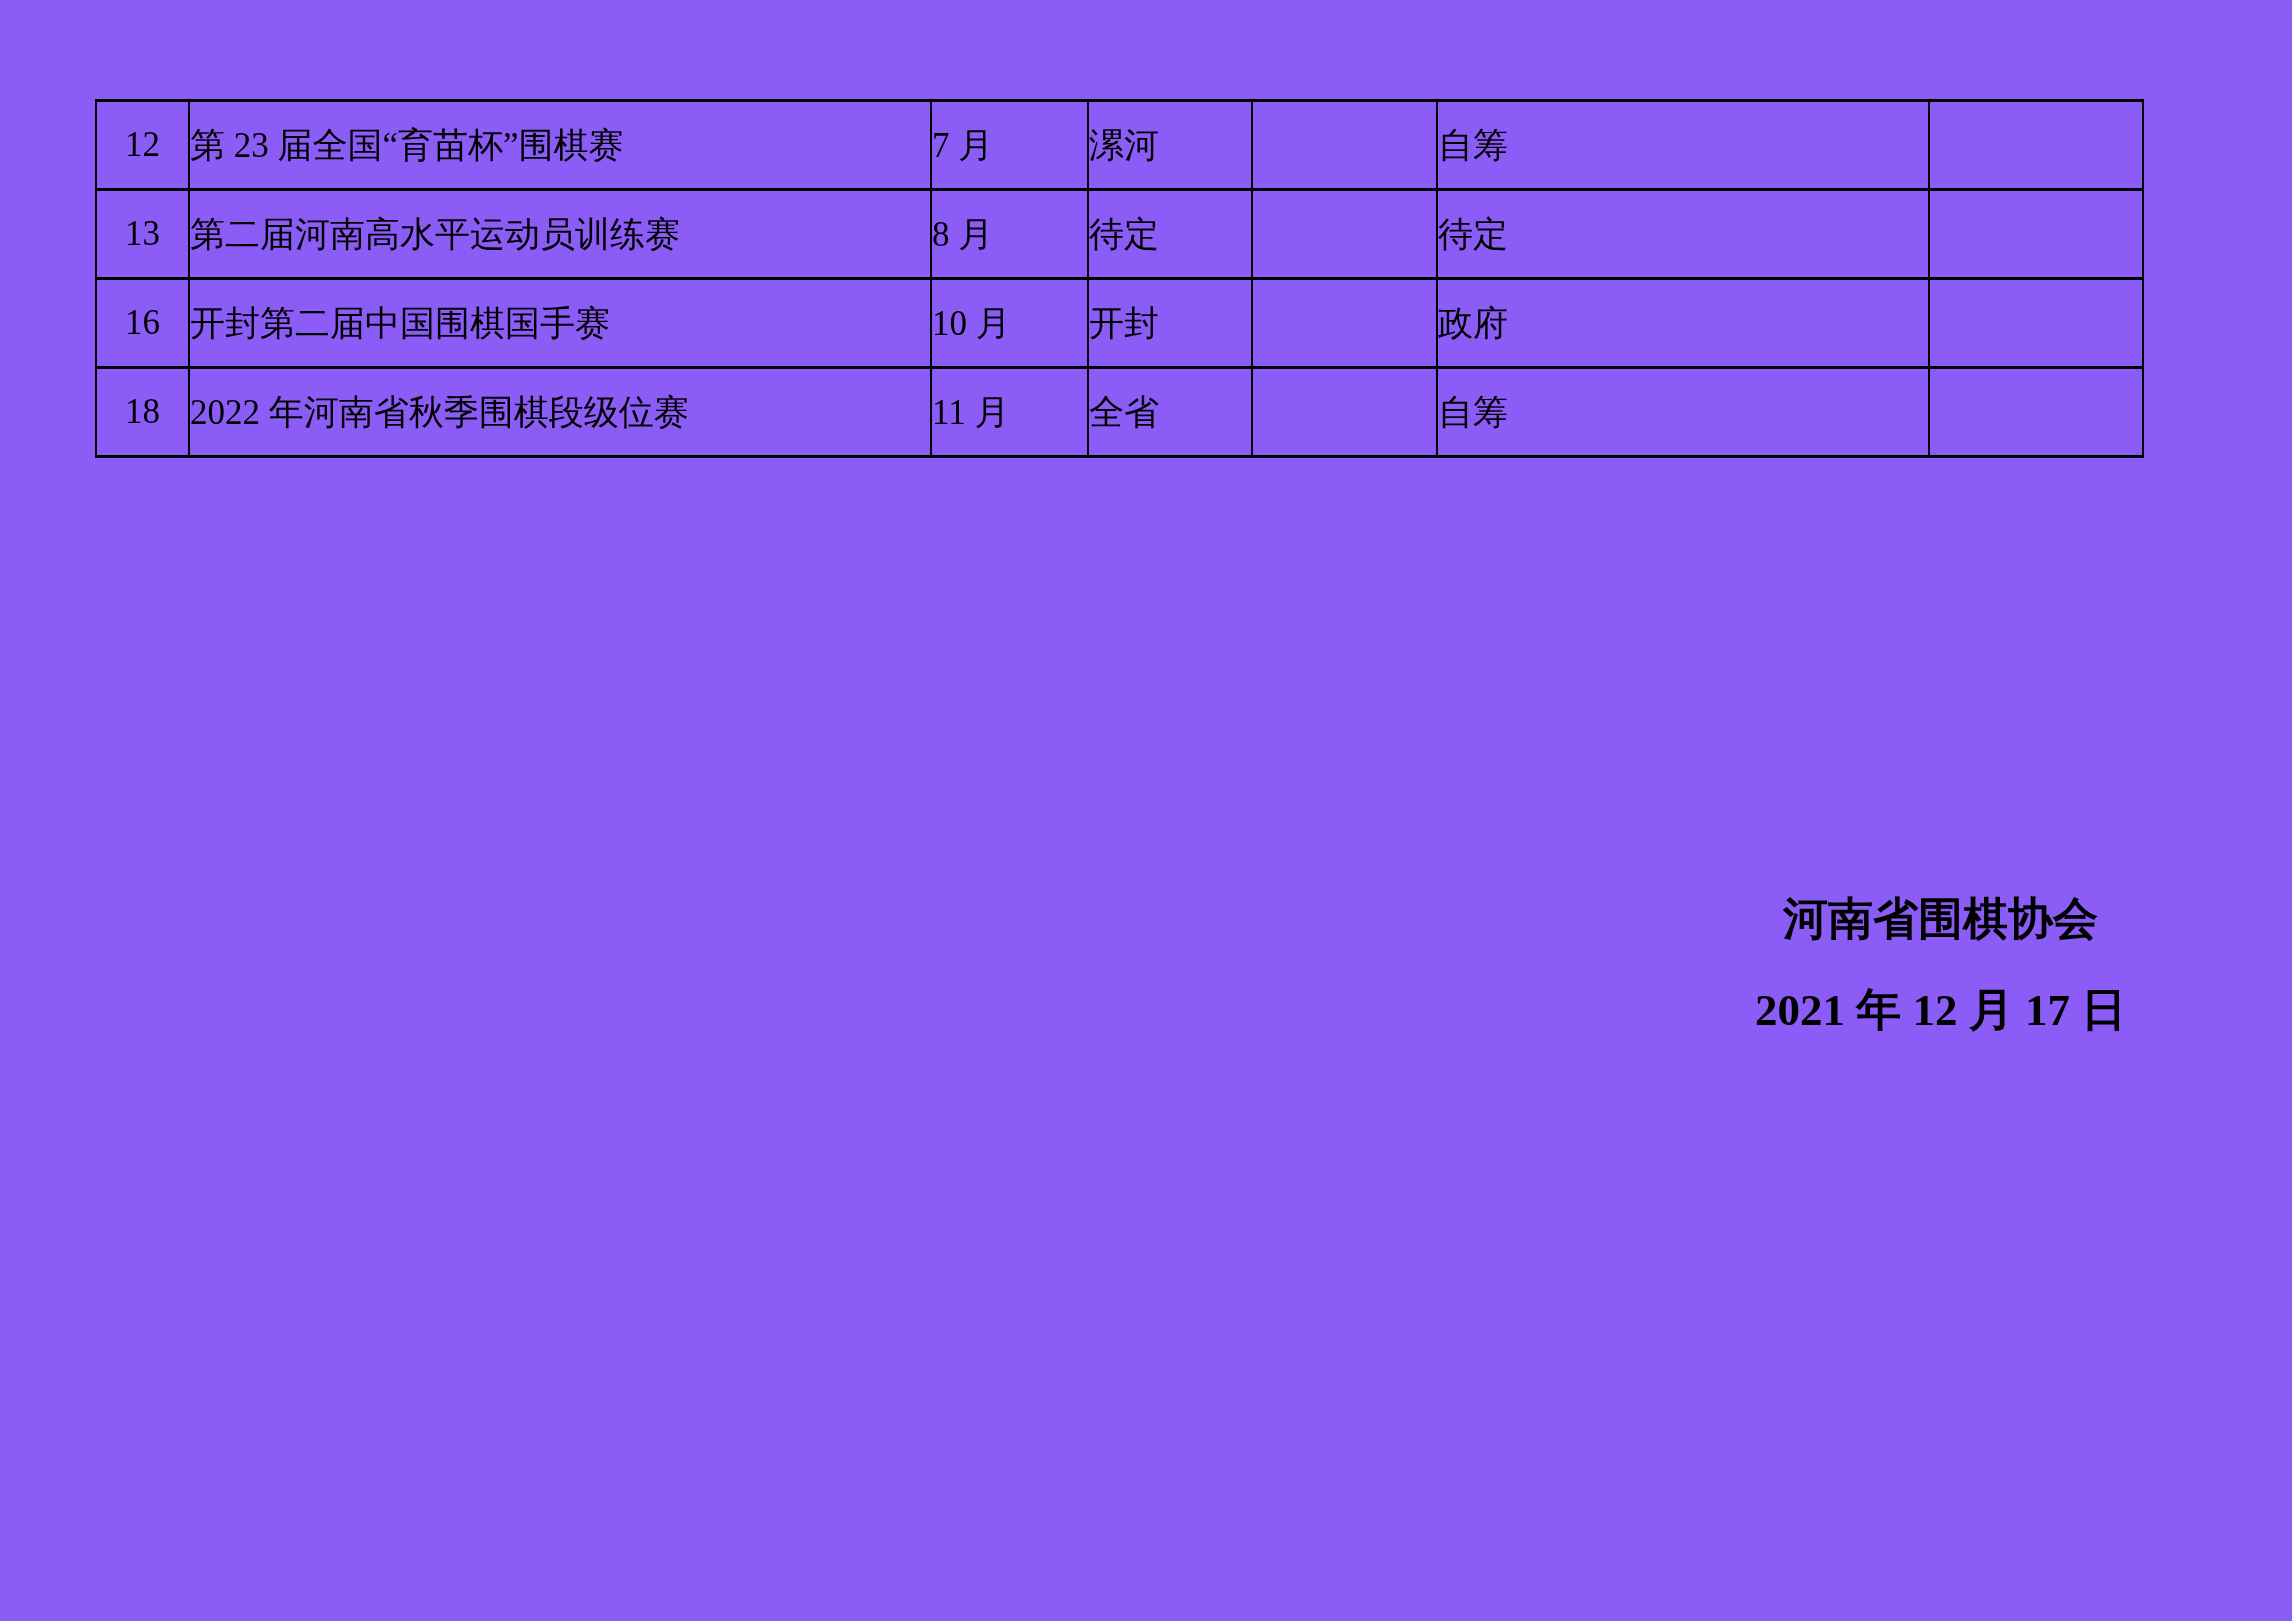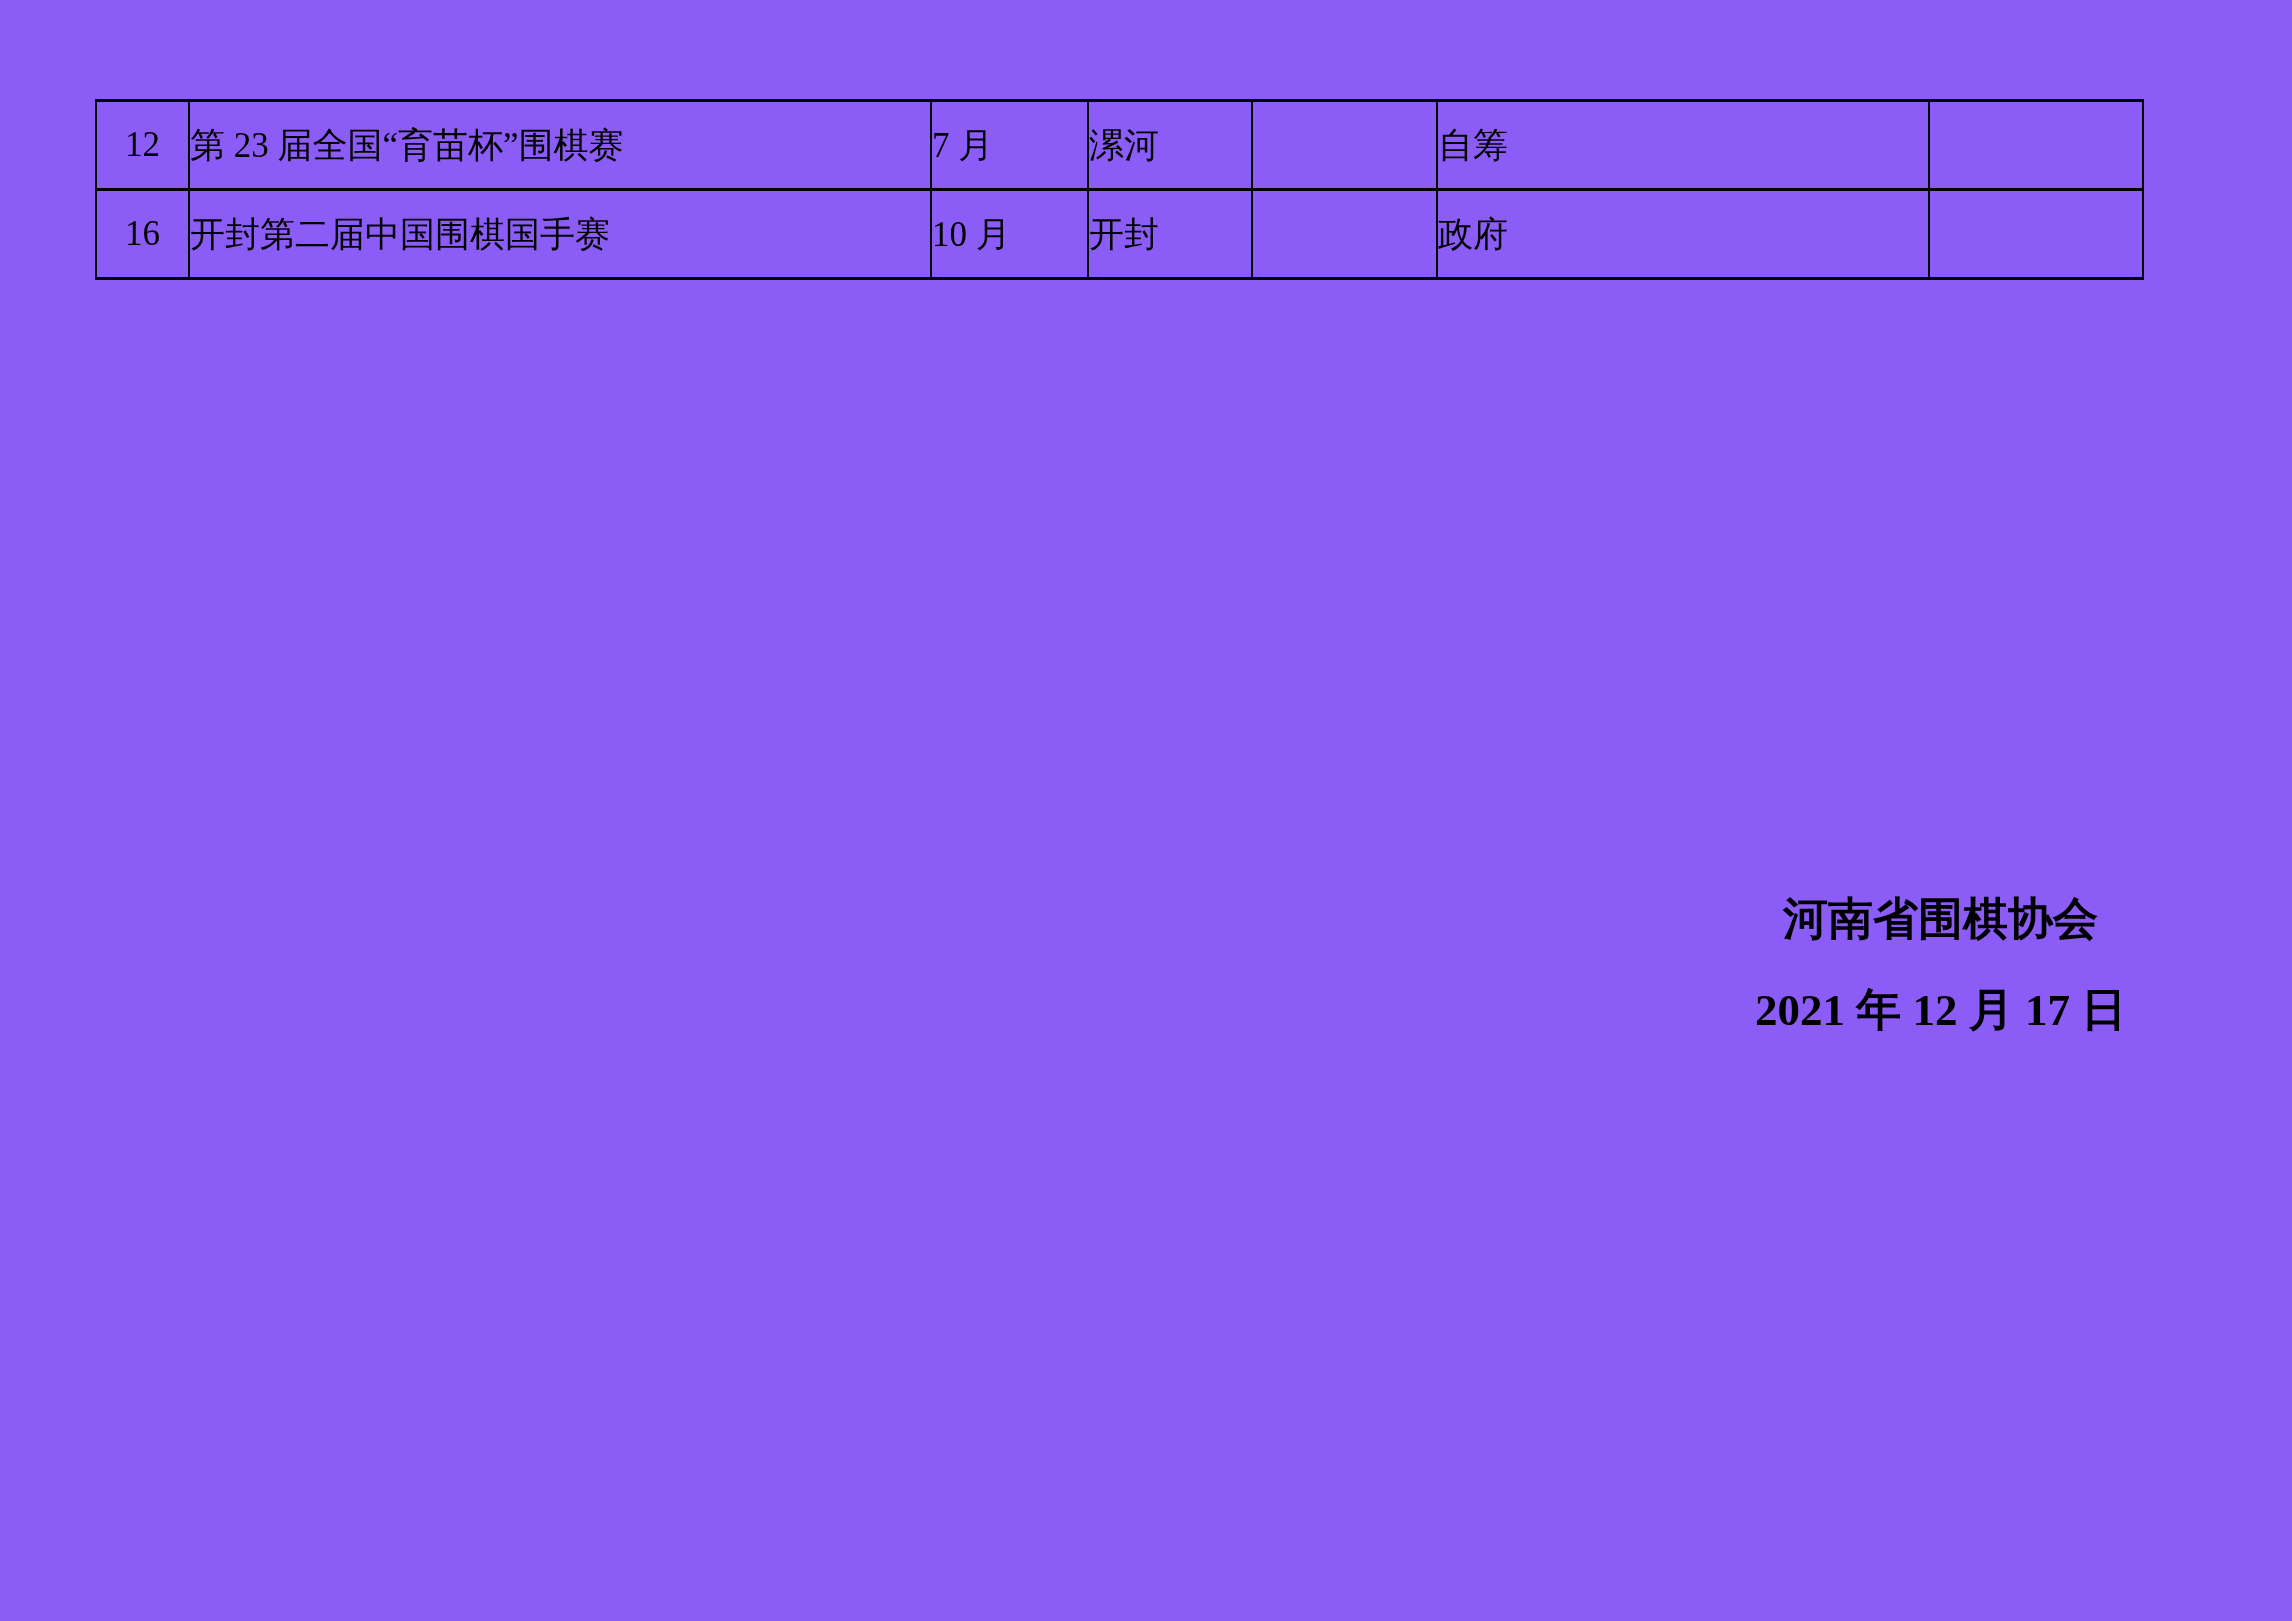--- a/index.html
+++ b/index.html
@@ -65,26 +65,44 @@
       <tr>
         <td class="c-idx">12</td>
         <td class="c-event">第 23 届全国“育苗杯”围棋赛</td>
         <td class="c-month">7 月</td>
         <td class="c-loc">漯河</td>
         <td class="c-e1"></td>
         <td class="c-fund">自筹</td>
         <td class="c-e2"></td>
       </tr>
       <tr>
+        <td class="c-idx">13</td>
+        <td class="c-event">第二届河南高水平运动员训练赛</td>
+        <td class="c-month">8 月</td>
+        <td class="c-loc">待定</td>
+        <td class="c-e1"></td>
+        <td class="c-fund">待定</td>
+        <td class="c-e2"></td>
+      </tr>
+      <tr>
         <td class="c-idx">16</td>
         <td class="c-event">开封第二届中国围棋国手赛</td>
         <td class="c-month">10 月</td>
         <td class="c-loc">开封</td>
         <td class="c-e1"></td>
         <td class="c-fund">政府</td>
+        <td class="c-e2"></td>
+      </tr>
+      <tr>
+        <td class="c-idx">18</td>
+        <td class="c-event">2022 年河南省秋季围棋段级位赛</td>
+        <td class="c-month">11 月</td>
+        <td class="c-loc">全省</td>
+        <td class="c-e1"></td>
+        <td class="c-fund">自筹</td>
         <td class="c-e2"></td>
       </tr>
     </tbody>
   </table>
 
   <div class="signature">
     <div class="sig-org">河南省围棋协会</div>
     <div class="sig-date">2021 年 12 月 17 日</div>
   </div>
 

